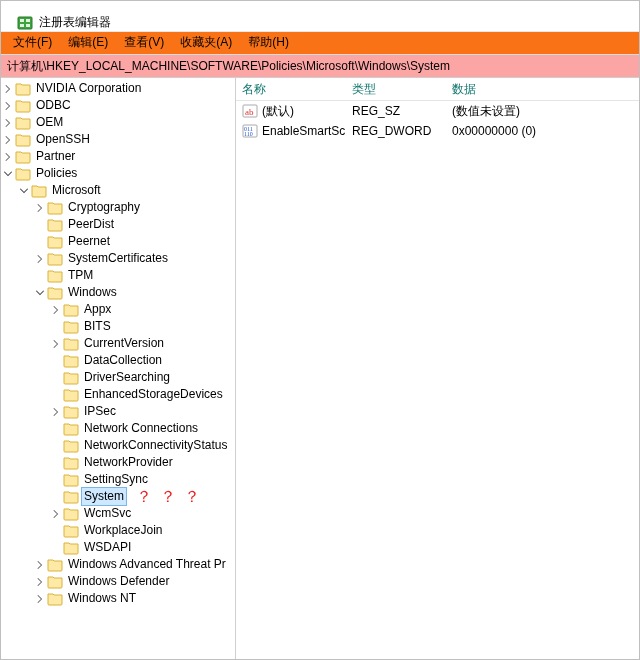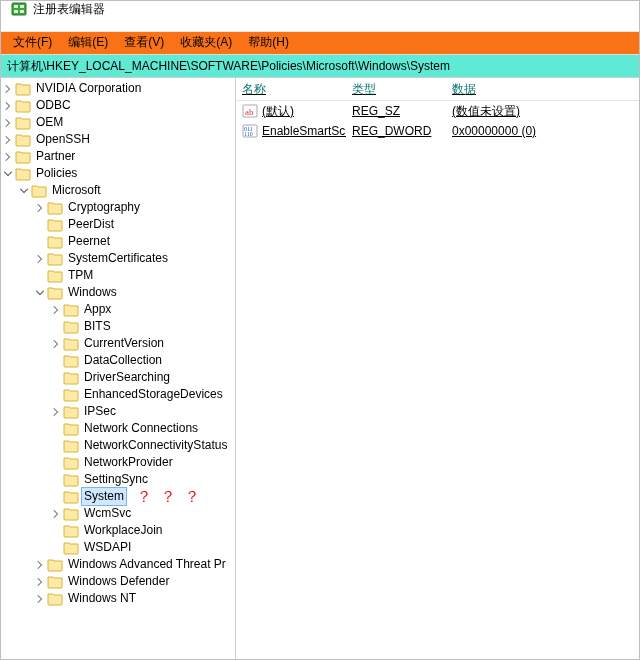--- a/index.html
+++ b/index.html
@@ -18,22 +18,22 @@
     height: 660px;
     display: flex;
     flex-direction: column;
     background: #fff;
     border: 1px solid #bfbfbf;
     box-sizing: border-box;
   }
   .titlebar {
     height: 30px;
     display: flex;
-    align-items: flex-start;
-    padding: 0 10px;
+    align-items: flex-end;
+    padding: 0 16px;
     background: #fff;
     border-bottom: 1px solid #e8e8e8;
   }
   .titlebar .app-icon {
     width: 16px;
     height: 16px;
     margin-right: 6px;
     display: inline-flex;
   }
   .menubar {
@@ -46,28 +46,27 @@
   }
   .menubar .menu-item {
     padding: 2px 8px;
     cursor: default;
   }
   .addrbar {
     height: 22px;
     display: flex;
     align-items: center;
     padding: 0 6px;
-    background: #5eead4;
+    background: #fca5a5;
     border-bottom: 1px solid #cfcfcf;
   }
   .body {
     flex: 1;
     display: flex;
     min-height: 0;
-    text-decoration: underline;
   }
   .left-pane {
     width: 234px;
     border-right: 1px solid #cfcfcf;
     overflow: hidden;
     position: relative;
     background: #fff;
   }
   .left-scroll {
     position: absolute;

